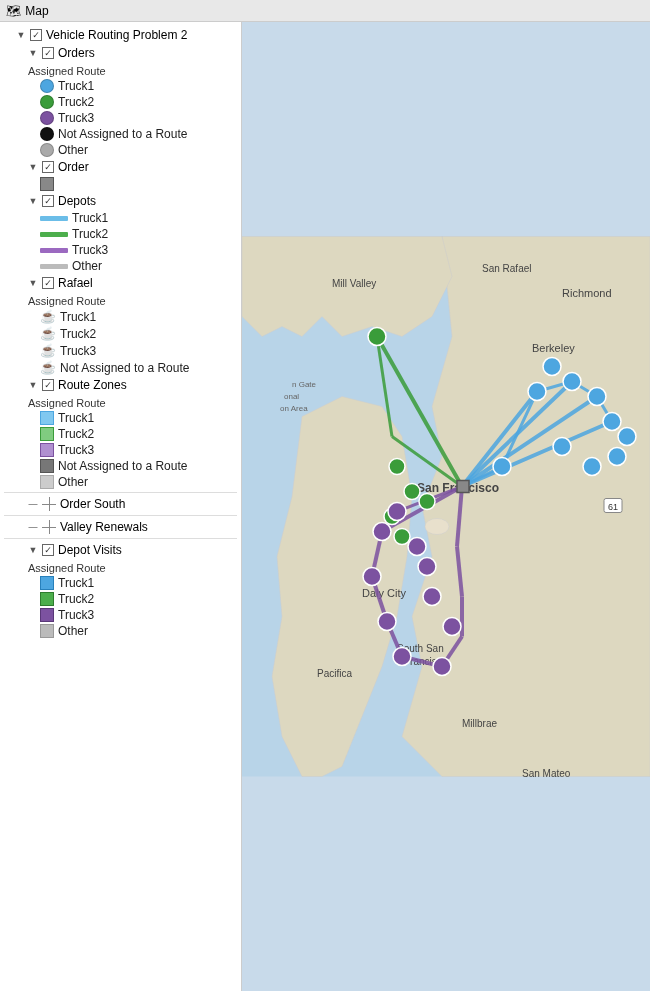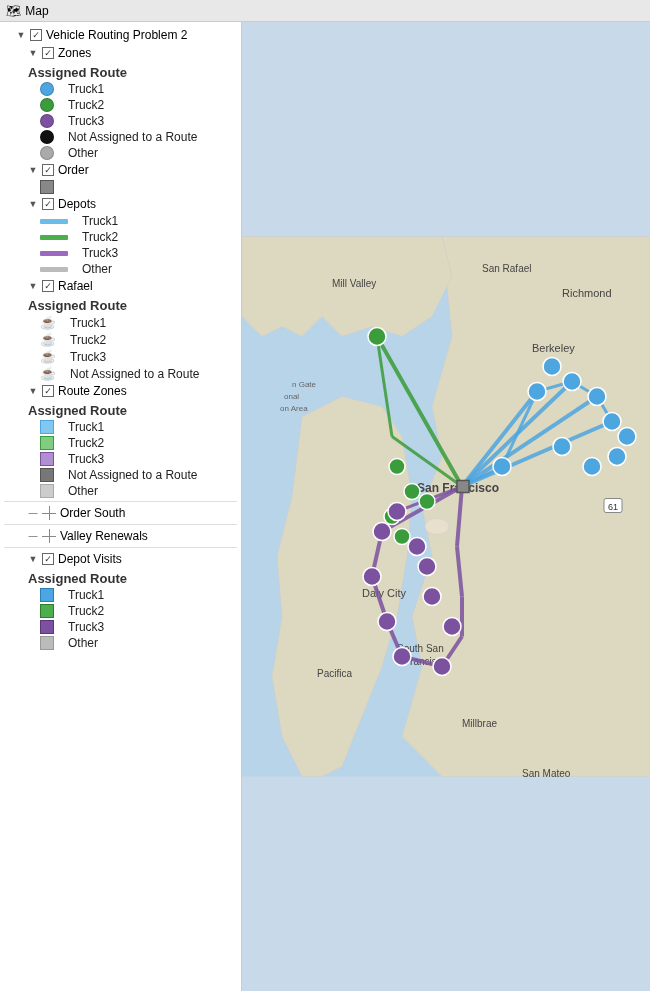--- a/index.html
+++ b/index.html
@@ -39,21 +39,21 @@
       background: #fff;
       border-right: 1px solid #ccc;
       overflow-y: auto;
       padding: 4px 0;
     }
 
     .legend-item {
       display: flex;
       align-items: center;
       padding: 1px 4px;
-      gap: 14px;
+      gap: 4px;
       cursor: default;
       white-space: nowrap;
     }
 
     .legend-section-header {
       display: flex;
       align-items: center;
       padding: 2px 4px;
       gap: 4px;
       font-weight: normal;
@@ -85,22 +85,22 @@
       font-size: 9px;
       color: #333;
     }
 
     .section-label {
       font-size: 12px;
       color: #000;
     }
 
     .sub-label {
-      font-size: 13px;
-      font-weight: bold;
+      font-size: 11px;
+      font-weight: normal;
       color: #333;
       padding: 3px 4px 1px 28px;
     }
 
     
     .sym-circle {
       width: 14px;
       height: 14px;
       border-radius: 50%;
       flex-shrink: 0;
@@ -177,21 +177,21 @@
 
     <div class="legend-section-header indent-1">
       <span class="expand-arrow">▼</span>
       <div class="checkbox checked"></div>
       <span class="section-label">Vehicle Routing Problem 2</span>
     </div>
 
     <div class="legend-section-header indent-2">
       <span class="expand-arrow">▼</span>
       <div class="checkbox checked"></div>
-      <span class="section-label">Zones</span>
+      <span class="section-label">Orders</span>
     </div>
     <div class="sub-label indent-2">Assigned Route</div>
 
     <div class="legend-item indent-3">
       <div class="sym-circle" style="background:#4da6e0;"></div>
       <span class="item-label">Truck1</span>
     </div>
     <div class="legend-item indent-3">
       <div class="sym-circle" style="background:#3a9c3a;"></div>
       <span class="item-label">Truck2</span>

